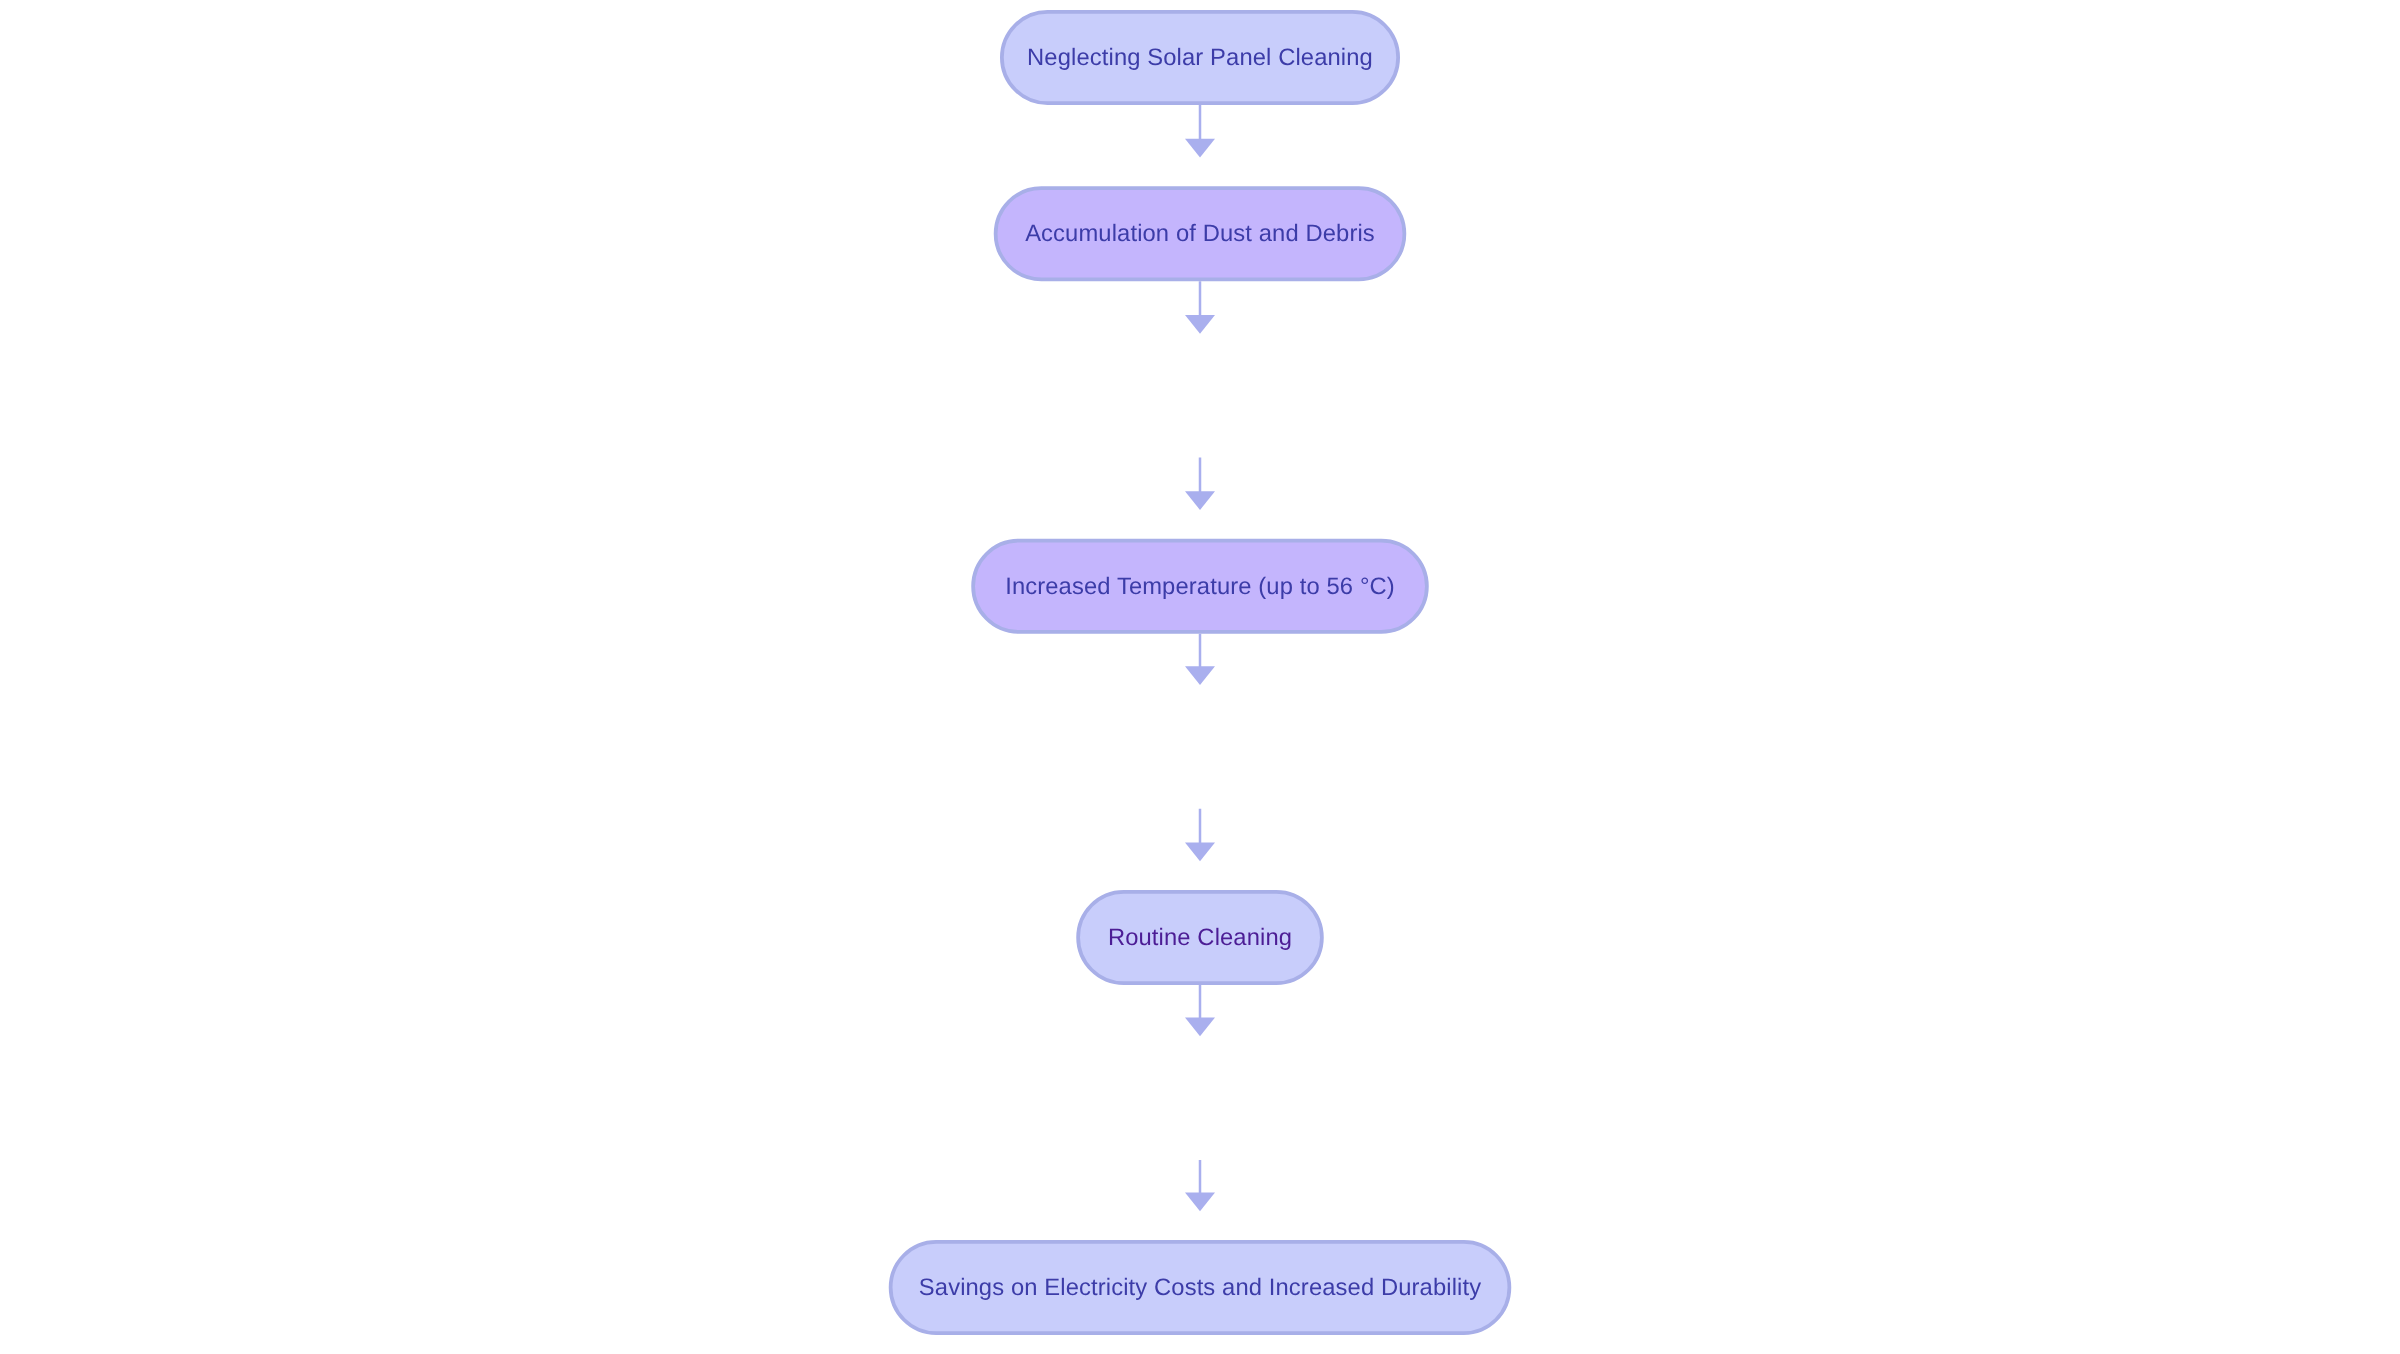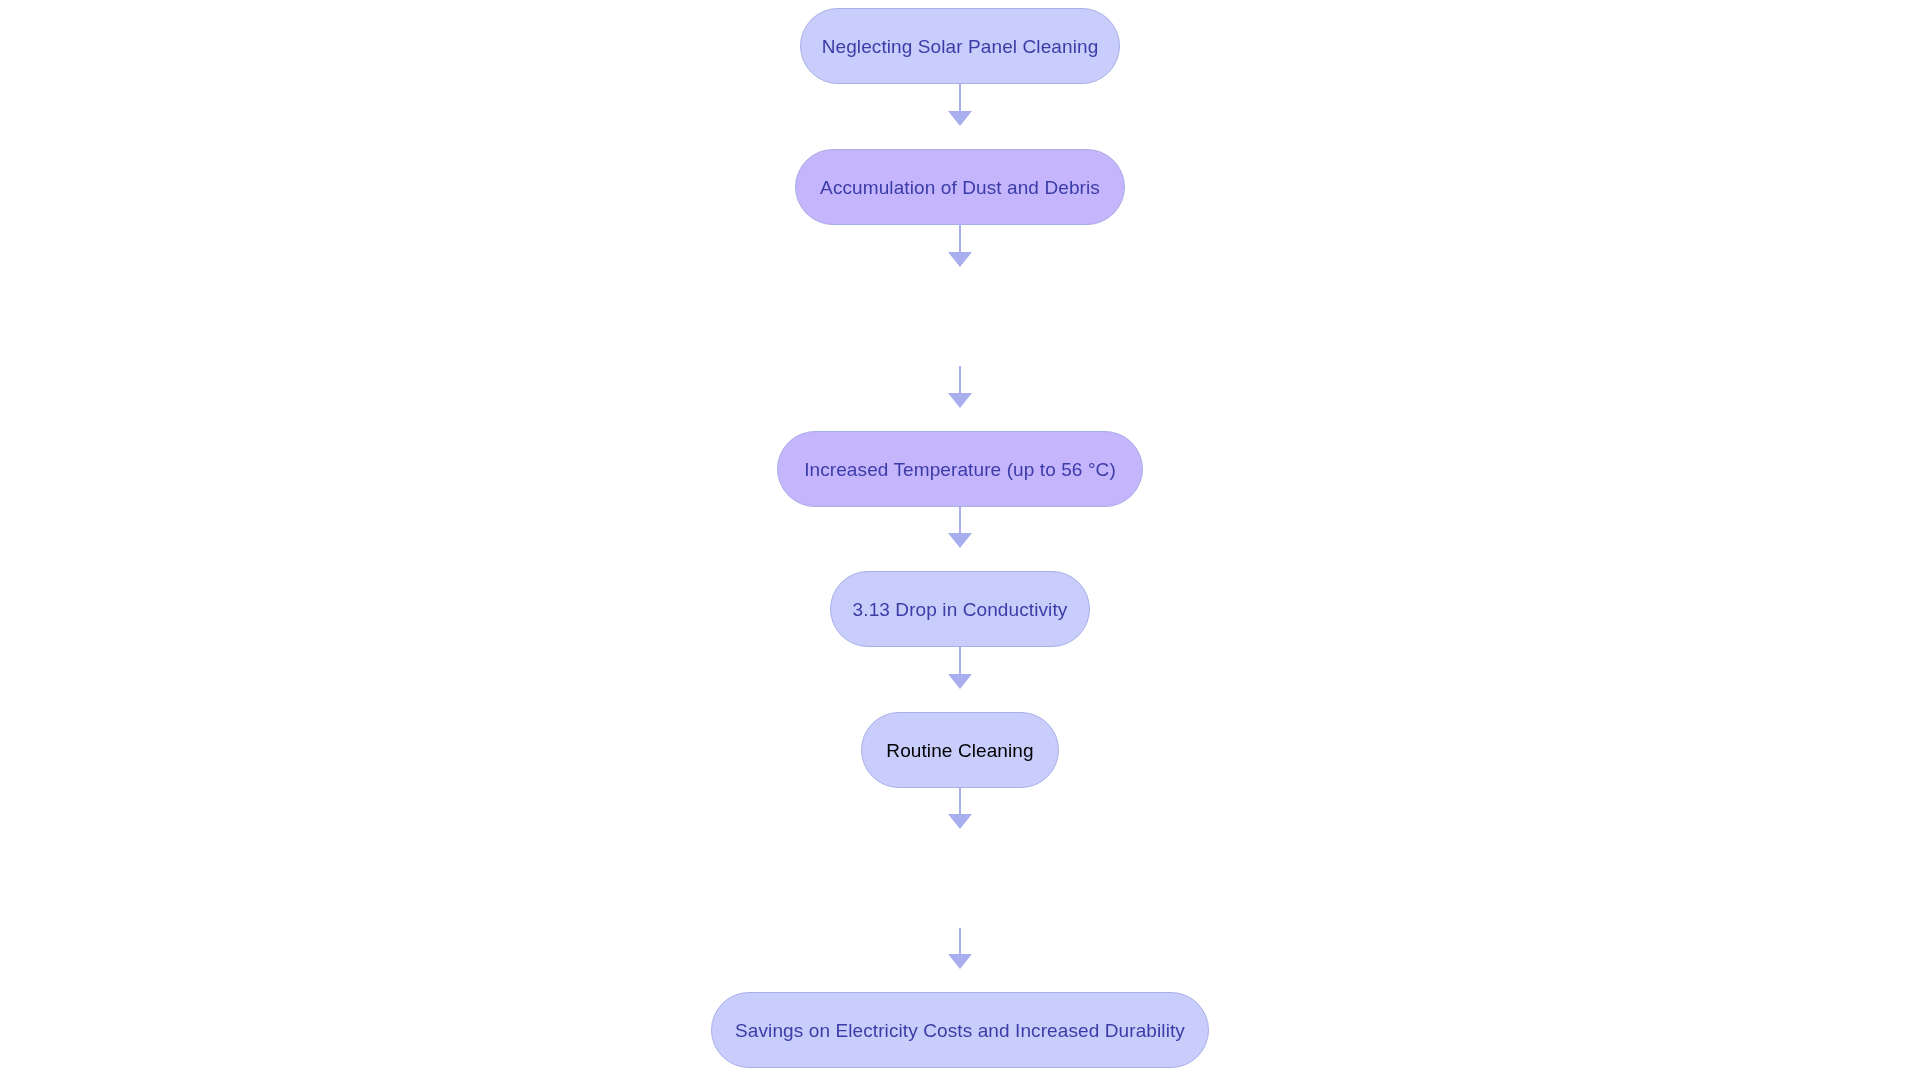--- a/index.html
+++ b/index.html
@@ -37,21 +37,21 @@
     display: flex;
     justify-content: center;
     align-items: center;
     pointer-events: none;
   }
 
   .node {
     box-sizing: border-box;
     height: 76px;
     background: #c8cdfb;
-    border: 1px solid #3b82f6;
+    border: 3px solid #3b82f6;
     border-radius: 38px;
     display: flex;
     align-items: center;
     justify-content: center;
     color: #3c3ca8;
     font-size: 19px;
     font-weight: 400;
     letter-spacing: 0.1px;
     white-space: nowrap;
     padding: 0 30px;
@@ -130,27 +130,22 @@
     <div class="node-row" style="top: 149px; height: 76px;">
       <div class="node" style="width: 330px; background: #c4b5fd; border-color: rgb(168, 175, 232); color: rgb(60, 60, 168);">
         <span class="node-label">Accumulation of Dust and Debris</span>
       </div>
     </div>
     <div class="node-row" style="top: 431px; height: 76px;">
       <div class="node" style="width: 366px; background: #c4b5fd; border-color: rgb(168, 175, 232); color: rgb(60, 60, 168);">
         <span class="node-label">Increased Temperature (up to 56 °C)</span>
       </div>
     </div>
-    <div class="node-row" style="top: 571px; height: 76px;">
-      <div class="node" style="width: 260px; background: rgb(200, 205, 251); border-color: rgb(168, 175, 232); color: rgb(60, 60, 168);">
-        <span class="node-label">3.13 Drop in Conductivity</span>
-      </div>
-    </div>
     <div class="node-row" style="top: 712px; height: 76px;">
-      <div class="node" style="width: 198px; background: rgb(200, 205, 251); border-color: rgb(168, 175, 232); color: #000000;">
+      <div class="node" style="width: 198px; background: rgb(200, 205, 251); border-color: rgb(168, 175, 232); color: #4c1d95;">
         <span class="node-label">Routine Cleaning</span>
       </div>
     </div>
     <div class="node-row" style="top: 992px; height: 76px;">
       <div class="node" style="width: 498px; background: rgb(200, 205, 251); border-color: rgb(168, 175, 232); color: rgb(60, 60, 168);">
         <span class="node-label">Savings on Electricity Costs and Increased Durability</span>
       </div>
     </div>
 
   </div>

